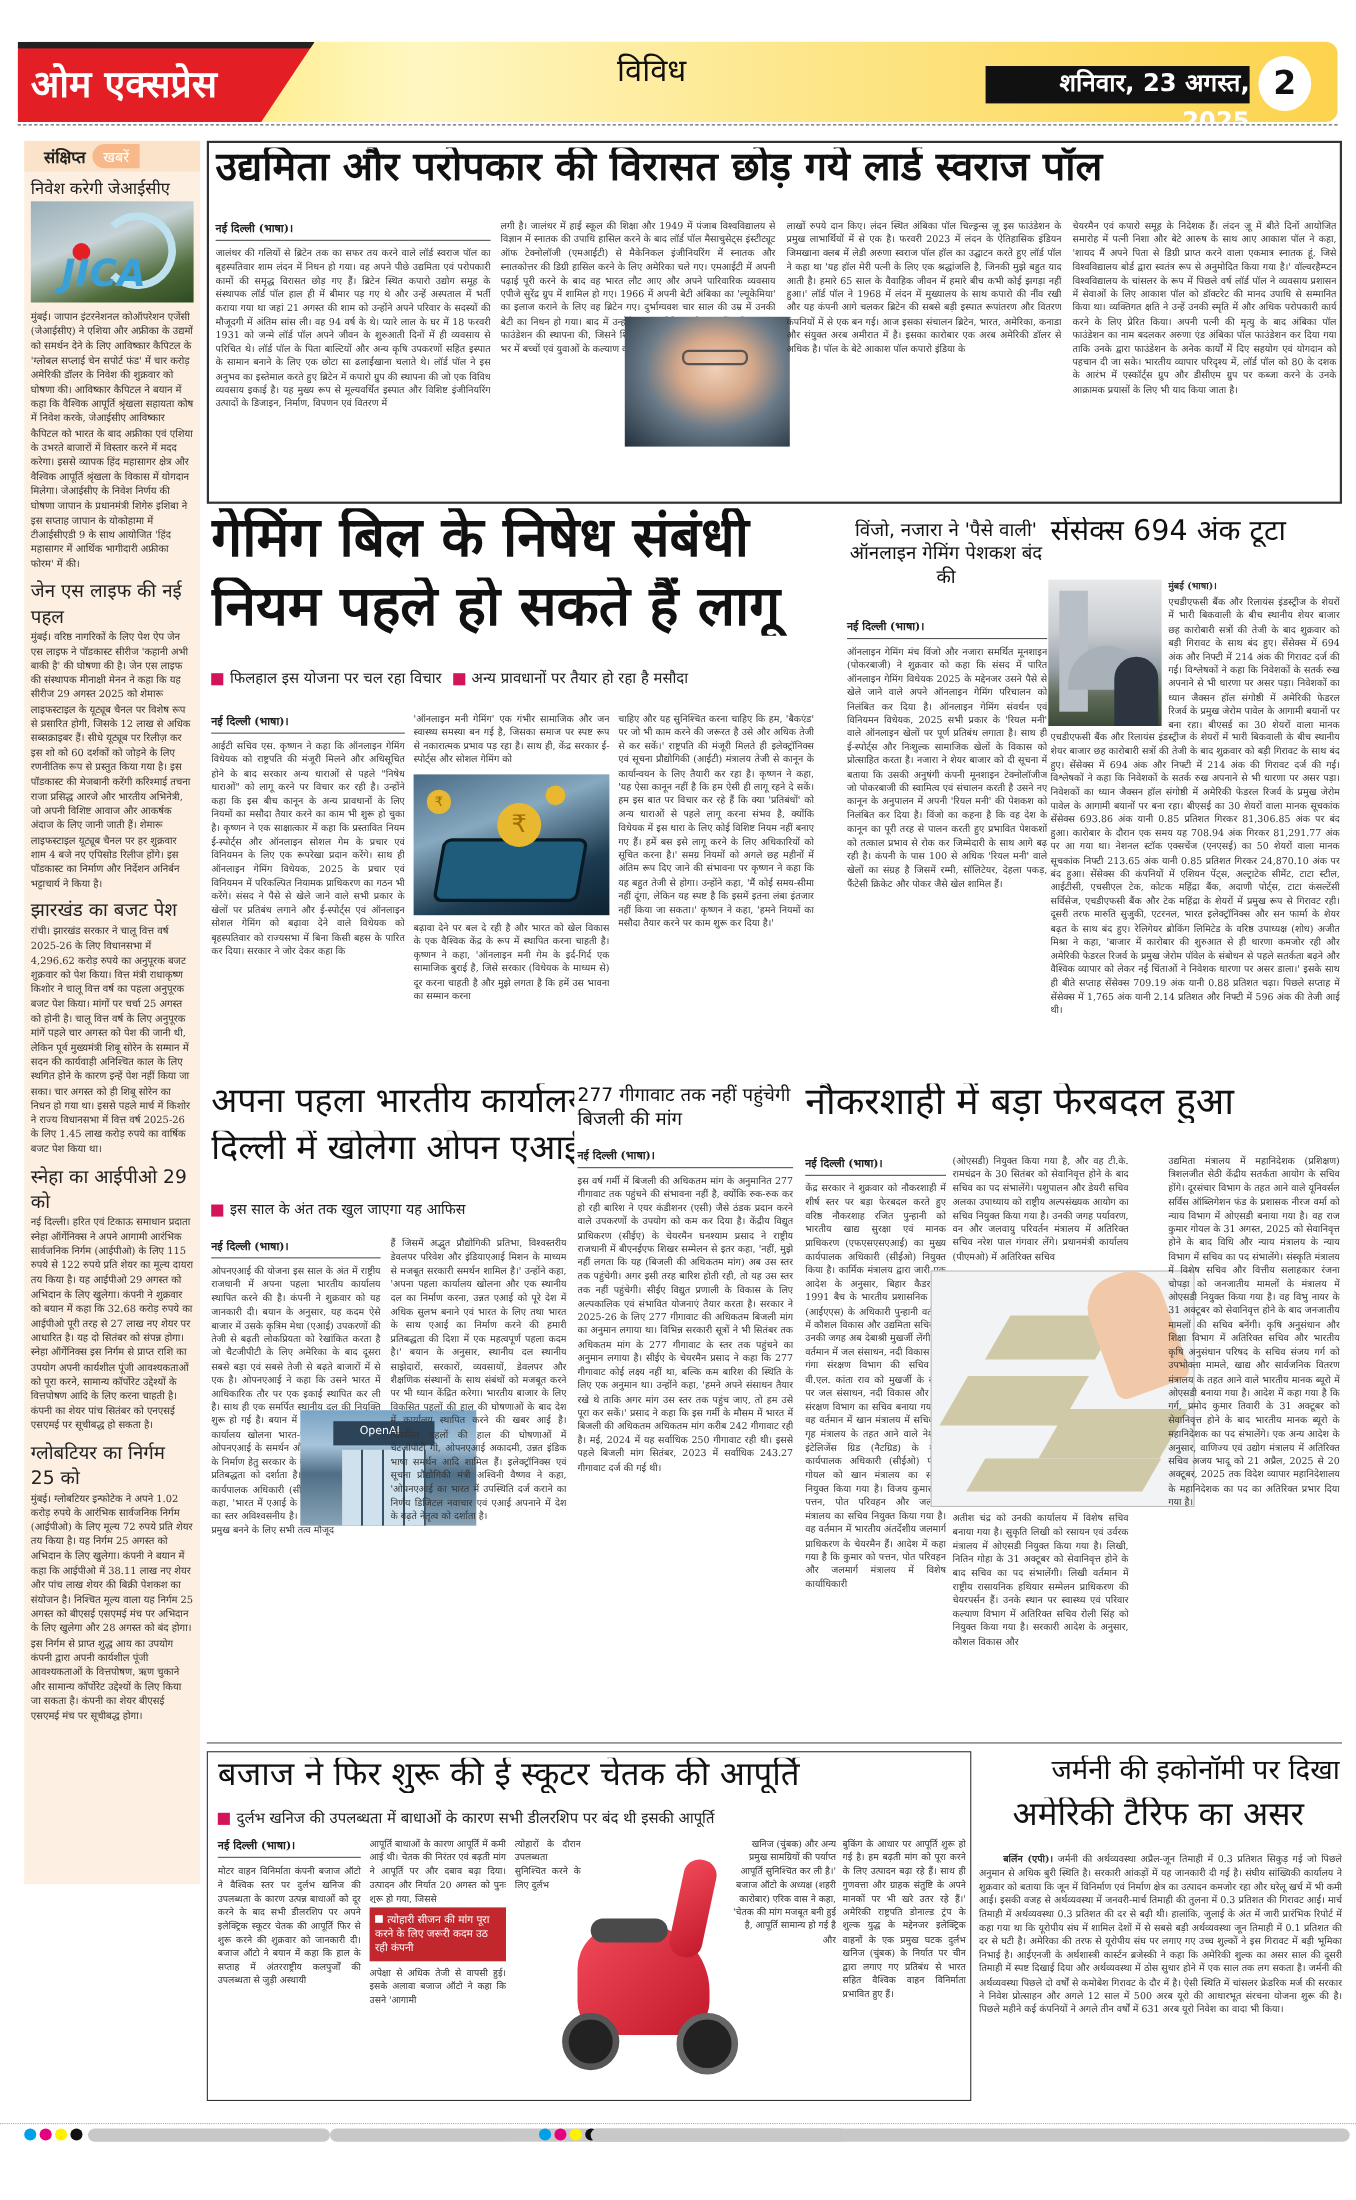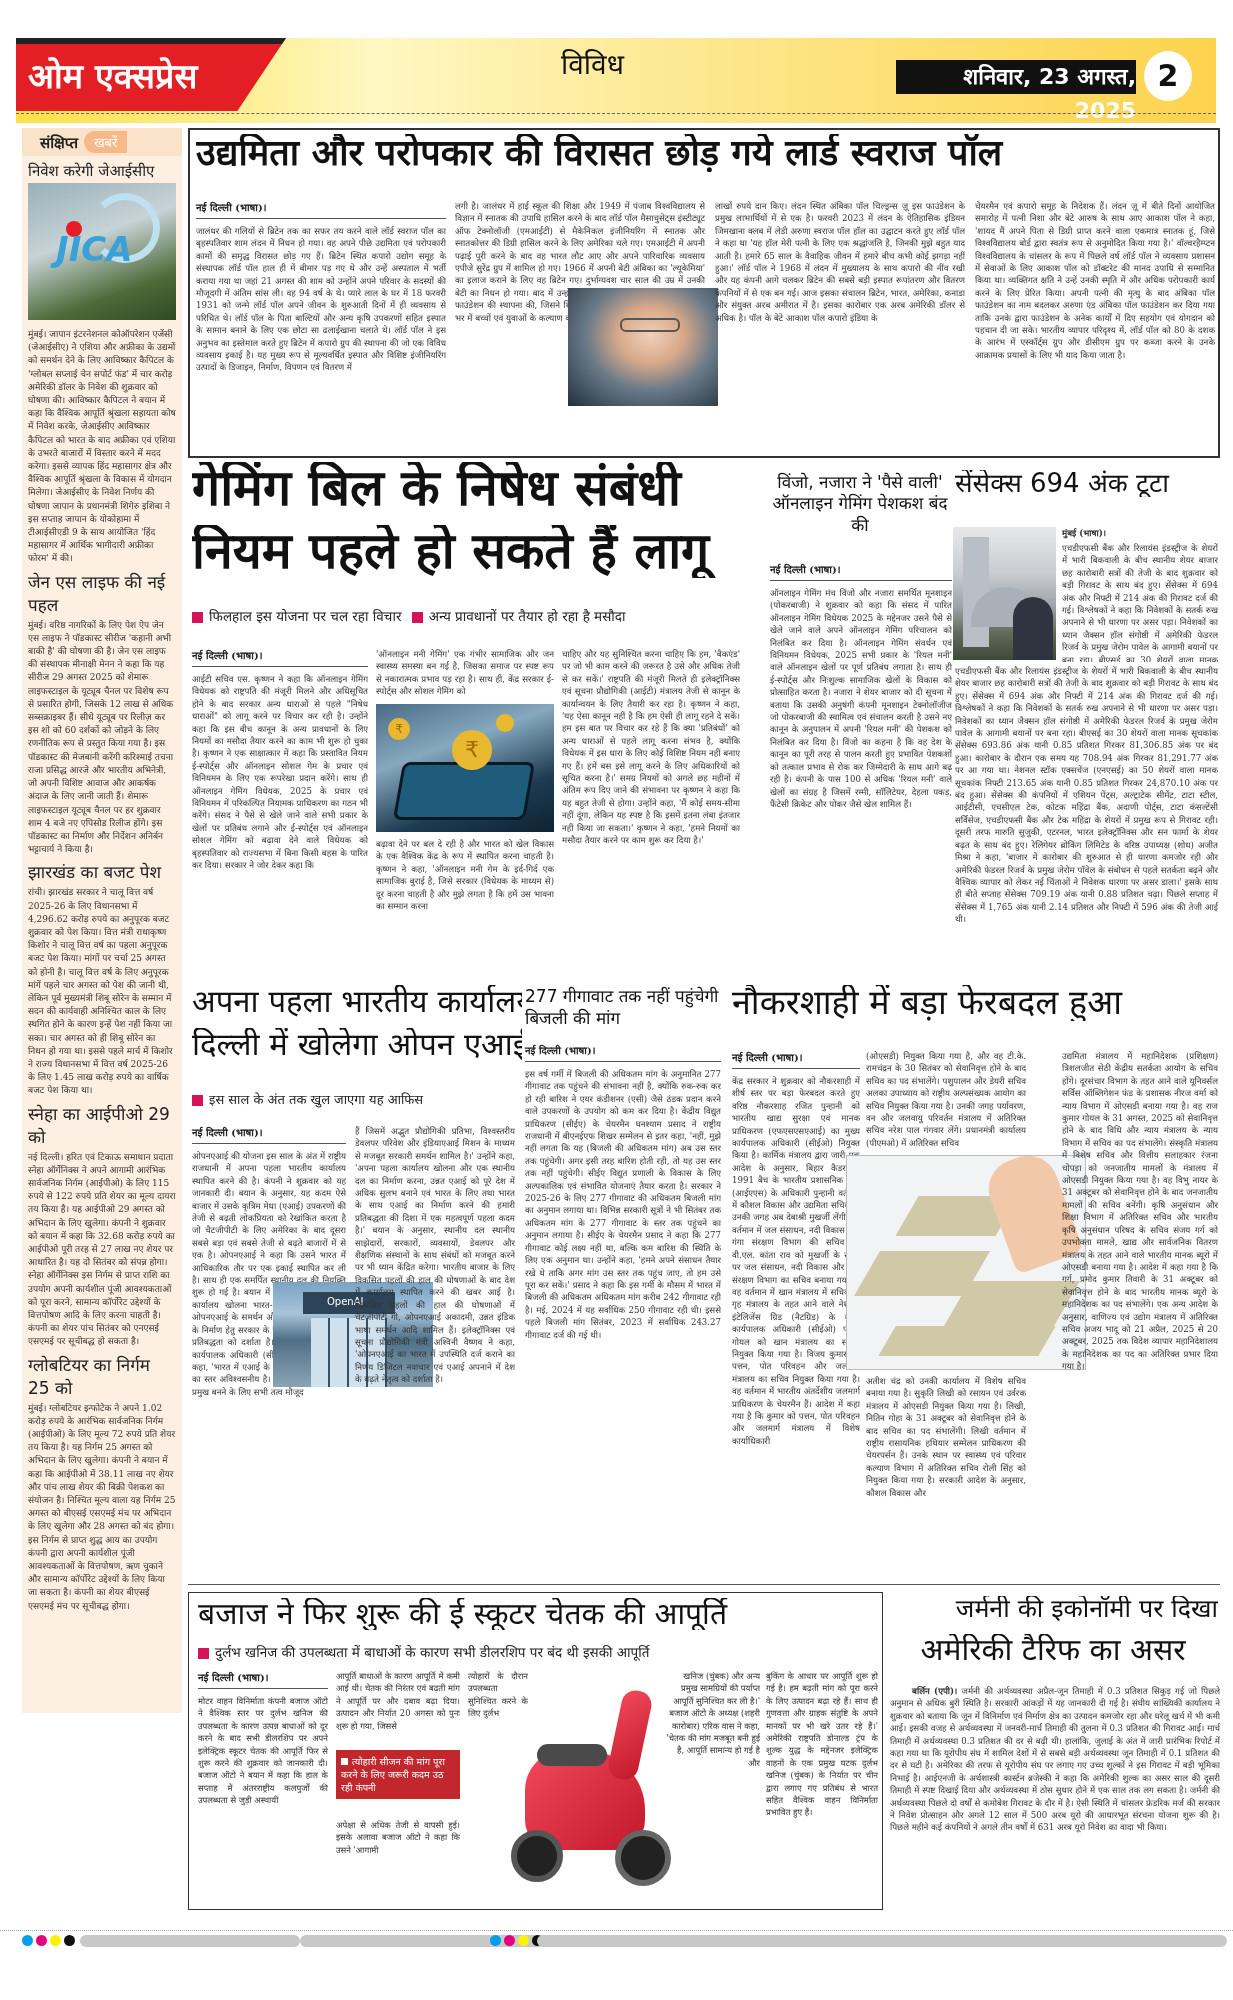--- a/index.html
+++ b/index.html
@@ -12,39 +12,39 @@
 .sq{display:inline-block;width:11px;height:11px;background:#d4145a;margin-right:6px;vertical-align:middle}
 .col{position:absolute}
 .img{position:absolute;overflow:hidden}
 .sb-h{font-family:"DejaVu Sans","Liberation Sans",sans-serif;font-size:17px;color:#222;margin:4px 0 3px}
 .sb-t{font-family:"DejaVu Serif","Liberation Serif",serif;font-size:9px;line-height:13.2px;color:#333}
 .box{position:absolute;border:2px solid #333}
 </style>
 </head>
 <body>
 
-<div class="abs" style="left:16px;top:38px;width:1200px;height:85px;background:linear-gradient(90deg,#fde047 0%,#fff7c2 30%,#fde68a 60%,#fcd34d 100%);">
+<div class="abs" style="left:16px;top:38px;width:1200px;height:73px;background:linear-gradient(90deg,#fde047 0%,#fff7c2 30%,#fde68a 60%,#fcd34d 100%);border-radius:11px;">
   <div style="position:absolute;left:0;top:0;width:270px;height:73px;background:#e31e24;clip-path:polygon(0 0,100% 0,82% 100%,0 100%);border-top:6px solid #222;">
     <span style="position:absolute;left:12px;top:8px;color:#fff;font-family:'DejaVu Sans',sans-serif;font-weight:bold;font-size:34px;">ओम एक्सप्रेस</span>
   </div>
   <div style="position:absolute;left:545px;top:6px;font-family:'DejaVu Sans',sans-serif;font-size:28px;color:#111;">विविध</div>
   <div style="position:absolute;left:275px;left:880px;top:22px;width:240px;height:34px;background:#111;color:#fff;font-family:'DejaVu Sans',sans-serif;font-size:22px;font-weight:bold;line-height:34px;padding-left:14px;text-align:right;">शनिवार, 23 अगस्त, 2025</div>
   <div style="position:absolute;left:1128px;top:13px;width:48px;height:50px;border-radius:50%;background:#fff;text-align:center;line-height:50px;">
     <span style="font-family:'DejaVu Sans',sans-serif;font-weight:bold;font-size:30px;color:#111;">2</span>
   </div>
 </div>
 <div class="abs" style="left:16px;top:113px;width:1200px;border-top:1px dashed #666"></div>
 
 <div class="abs" style="left:22px;top:128px;width:160px;height:1585px;background:#fdf0e2;padding:0 6px;overflow:hidden">
   <div style="display:flex;align-items:center;height:28px;margin:0 -6px;padding-left:18px;background:#fbe3c9">
     <span style="font-family:'DejaVu Sans',sans-serif;font-size:15px;font-weight:bold;color:#222">संक्षिप्त</span>
     <span style="margin-left:6px;background:#f7b98a;color:#fff;font-size:13px;padding:2px 10px;border-radius:12px 0 0 12px;font-family:'DejaVu Sans',sans-serif">खबरें</span>
   </div>
   <div class="sb-h" style="font-size:15px">निवेश करेगी जेआईसीए</div>
-  <div style="height:137px;margin:0 0 8px;background:linear-gradient(160deg,#9ab0b8 0%,#c7d3d6 40%,#4f6b3a 75%,#2e4a22 100%);position:relative;overflow:hidden">
+  <div style="height:92px;margin:0 0 8px;background:linear-gradient(160deg,#9ab0b8 0%,#c7d3d6 40%,#4f6b3a 75%,#2e4a22 100%);position:relative;overflow:hidden">
     <div style="position:absolute;left:62px;top:10px;width:70px;height:70px;border:7px solid #bfe0ee;border-radius:50%;border-left-color:transparent"></div>
     <div style="position:absolute;left:38px;top:38px;width:16px;height:16px;background:#e31e24;border-radius:50%"></div>
     <span style="position:absolute;left:28px;top:46px;font-family:'DejaVu Sans',sans-serif;font-weight:bold;font-size:34px;color:#3aa0d8;font-style:italic">JICA</span>
   </div>
   <div class="sb-t">मुंबई। जापान इंटरनेशनल कोऑपरेशन एजेंसी (जेआईसीए) ने एशिया और अफ्रीका के उद्यमों को समर्थन देने के लिए आविष्कार कैपिटल के 'ग्लोबल सप्लाई चेन सपोर्ट फंड' में चार करोड़ अमेरिकी डॉलर के निवेश की शुक्रवार को घोषणा की। आविष्कार कैपिटल ने बयान में कहा कि वैश्विक आपूर्ति श्रृंखला सहायता कोष में निवेश करके, जेआईसीए आविष्कार कैपिटल को भारत के बाद अफ्रीका एवं एशिया के उभरते बाजारों में विस्तार करने में मदद करेगा। इससे व्यापक हिंद महासागर क्षेत्र और वैश्विक आपूर्ति श्रृंखला के विकास में योगदान मिलेगा। जेआईसीए के निवेश निर्णय की घोषणा जापान के प्रधानमंत्री शिगेरु इशिबा ने इस सप्ताह जापान के योकोहामा में टीआईसीएडी 9 के साथ आयोजित 'हिंद महासागर में आर्थिक भागीदारी अफ्रीका फोरम' में की।</div>
   <div class="sb-h">जेन एस लाइफ की नई पहल</div>
   <div class="sb-t">मुंबई। वरिष्ठ नागरिकों के लिए पेश ऐप जेन एस लाइफ ने पॉडकास्ट सीरीज 'कहानी अभी बाकी है' की घोषणा की है। जेन एस लाइफ की संस्थापक मीनाक्षी मेनन ने कहा कि यह सीरीज 29 अगस्त 2025 को शेमारू लाइफस्टाइल के यूट्यूब चैनल पर विशेष रूप से प्रसारित होगी, जिसके 12 लाख से अधिक सब्सक्राइबर हैं। सीधे यूट्यूब पर रिलीज़ कर इस शो को 60 दर्शकों को जोड़ने के लिए रणनीतिक रूप से प्रस्तुत किया गया है। इस पॉडकास्ट की मेजबानी करेंगी करिश्माई तचना राजा प्रसिद्ध आरजे और भारतीय अभिनेत्री, जो अपनी विशिष्ट आवाज और आकर्षक अंदाज के लिए जानी जाती हैं। शेमारू लाइफस्टाइल यूट्यूब चैनल पर हर शुक्रवार शाम 4 बजे नए एपिसोड रिलीज होंगे। इस पॉडकास्ट का निर्माण और निर्देशन अनिर्बन भट्टाचार्य ने किया है।</div>
   <div class="sb-h">झारखंड का बजट पेश</div>
   <div class="sb-t">रांची। झारखंड सरकार ने चालू वित्त वर्ष 2025-26 के लिए विधानसभा में 4,296.62 करोड़ रुपये का अनुपूरक बजट शुक्रवार को पेश किया। वित्त मंत्री राधाकृष्ण किशोर ने चालू वित्त वर्ष का पहला अनुपूरक बजट पेश किया। मांगों पर चर्चा 25 अगस्त को होनी है। चालू वित्त वर्ष के लिए अनुपूरक मांगें पहले चार अगस्त को पेश की जानी थी, लेकिन पूर्व मुख्यमंत्री शिबू सोरेन के सम्मान में सदन की कार्यवाही अनिश्चित काल के लिए स्थगित होने के कारण इन्हें पेश नहीं किया जा सका। चार अगस्त को ही शिबू सोरेन का निधन हो गया था। इससे पहले मार्च में किशोर ने राज्य विधानसभा में वित्त वर्ष 2025-26 के लिए 1.45 लाख करोड़ रुपये का वार्षिक बजट पेश किया था।</div>
   <div class="sb-h">स्नेहा का आईपीओ 29 को</div>
@@ -150,21 +150,21 @@
 <div class="abs hd" style="left:198px;top:1598px;width:680px;font-size:30px;white-space:nowrap">बजाज ने फिर शुरू की ई स्कूटर चेतक की आपूर्ति</div>
 <div class="abs sub" style="left:198px;top:1643px;font-size:13.5px;white-space:nowrap">
   <span class="sq"></span><span>दुर्लभ खनिज की उपलब्धता में बाधाओं के कारण सभी डीलरशिप पर बंद थी इसकी आपूर्ति</span>
 </div>
 <div class="col" style="left:198px;top:1670px;width:130px;height:236px">
   <div class="dateline">नई दिल्ली (भाषा)।</div>
   <div class="txt" style="height:208px;font-size:8.4px">मोटर वाहन विनिर्माता कंपनी बजाज ऑटो ने वैश्विक स्तर पर दुर्लभ खनिज की उपलब्धता के कारण उत्पन्न बाधाओं को दूर करने के बाद सभी डीलरशिप पर अपने इलेक्ट्रिक स्कूटर चेतक की आपूर्ति फिर से शुरू करने की शुक्रवार को जानकारी दी। बजाज ऑटो ने बयान में कहा कि हाल के सप्ताह में अंतरराष्ट्रीय कलपुर्जों की उपलब्धता से जुड़ी अस्थायी</div>
 </div>
 <div class="col" style="left:336px;top:1670px;width:124px;height:236px">
   <div class="txt" style="height:60px;font-size:8.4px">आपूर्ति बाधाओं के कारण आपूर्ति में कमी आई थी। चेतक की निरंतर एवं बढ़ती मांग ने आपूर्ति पर और दबाव बढ़ा दिया। उत्पादन और निर्यात 20 अगस्त को पुनः शुरू हो गया, जिससे</div>
-  <div style="background:#c1272d;color:#fff;padding:5px;margin:20px 0;font-family:'DejaVu Serif',serif;font-size:9.5px;line-height:13px">
+  <div style="background:#c1272d;color:#fff;padding:5px;margin:4px 0;font-family:'DejaVu Serif',serif;font-size:9.5px;line-height:13px">
     <span style="display:inline-block;width:7px;height:7px;background:#fff;margin-right:4px"></span><span>त्योहारी सीजन की मांग पूरा करने के लिए जरूरी कदम उठ रही कंपनी</span>
   </div>
   <div class="txt" style="height:70px;font-size:8.4px">अपेक्षा से अधिक तेजी से वापसी हुई। इसके अलावा बजाज ऑटो ने कहा कि उसने 'आगामी</div>
 </div>
 <div class="col txt" style="left:468px;top:1670px;width:60px;height:80px;font-size:8.4px">त्योहारों के दौरान उपलब्धता सुनिश्चित करने के लिए दुर्लभ</div>
 <div class="img" style="left:475px;top:1680px;width:200px;height:225px;background:transparent">
   <div style="position:absolute;left:50px;top:70px;width:120px;height:100px;background:linear-gradient(135deg,#f24a5a,#c2182b);border-radius:40px 60px 30px 30px"></div>
   <div style="position:absolute;left:62px;top:64px;width:70px;height:22px;background:#4a4a4a;border-radius:20px"></div>
   <div style="position:absolute;left:140px;top:10px;width:30px;height:90px;background:linear-gradient(135deg,#f24a5a,#c2182b);border-radius:14px;transform:rotate(12deg)"></div>
   <div style="position:absolute;left:36px;top:150px;width:52px;height:52px;border-radius:50%;background:#222;border:6px solid #555"></div>

